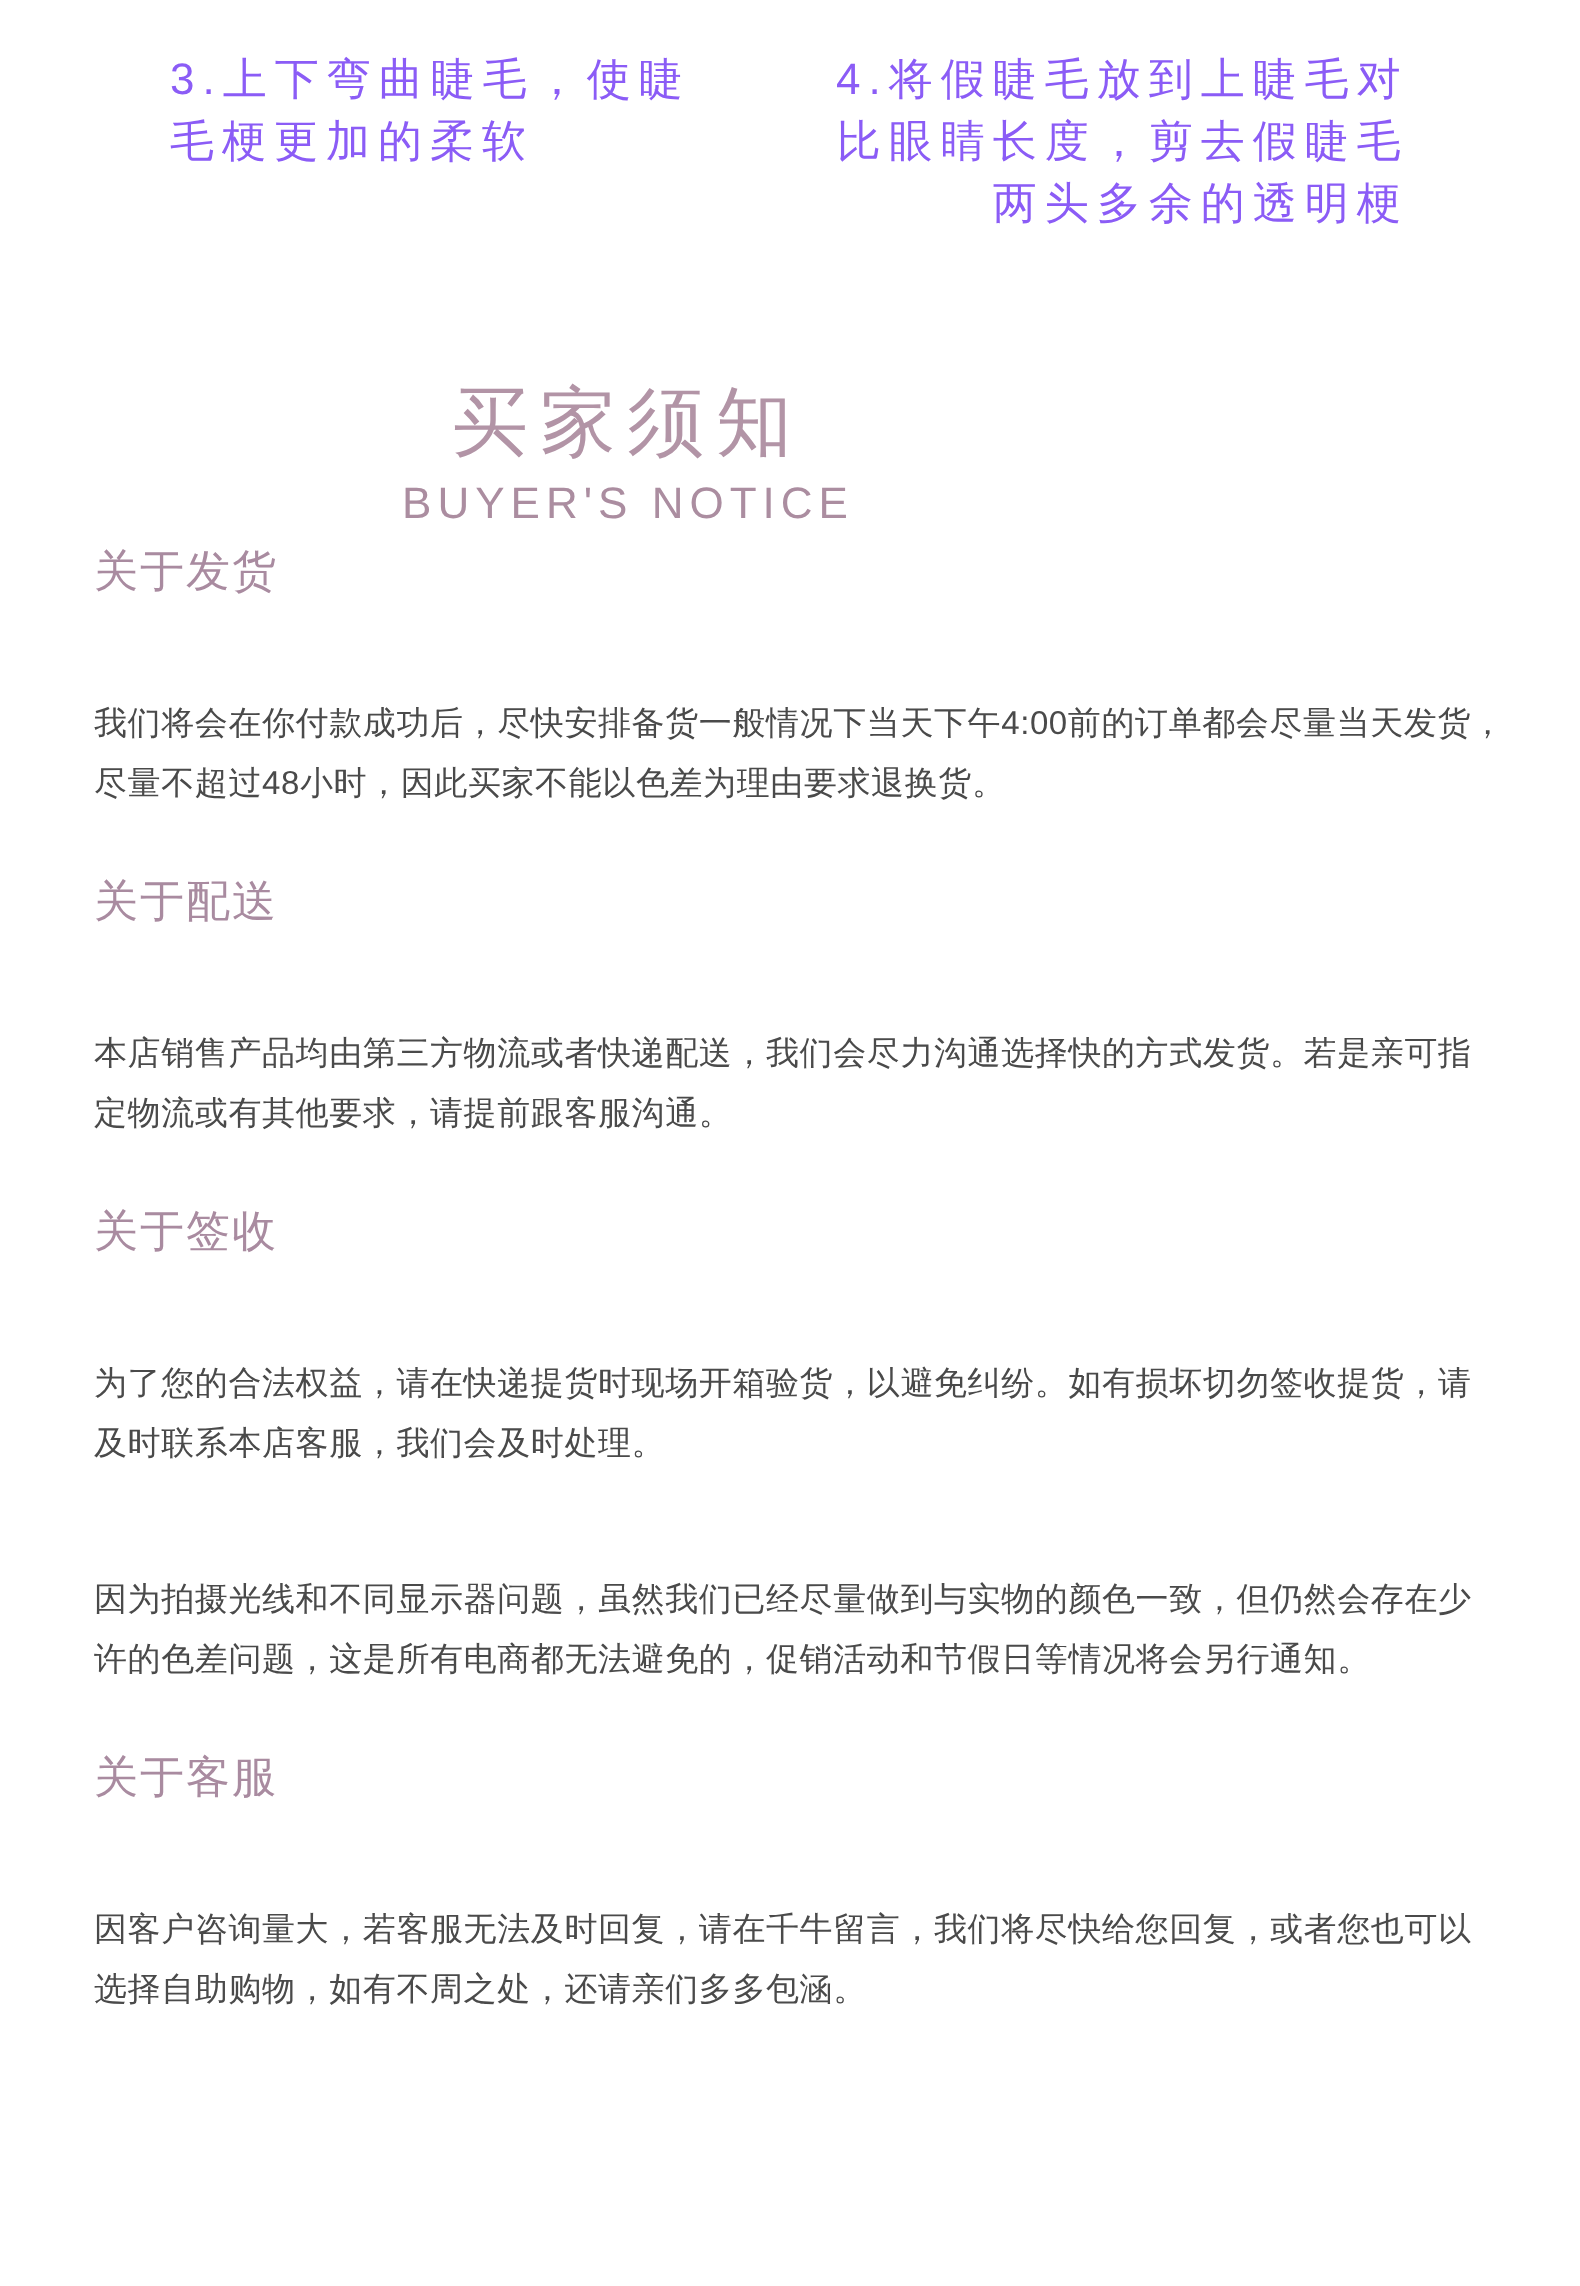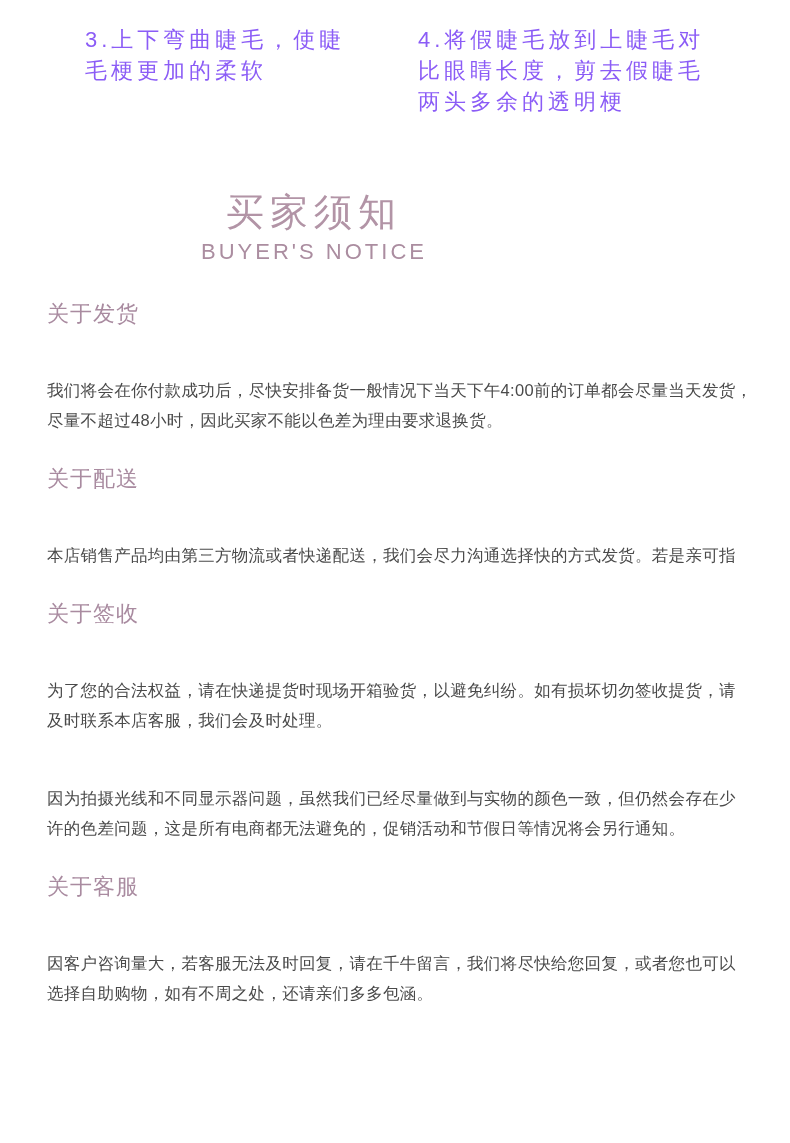--- a/index.html
+++ b/index.html
@@ -31,21 +31,21 @@
     letter-spacing: 4px;
     font-weight: 500;
   }
   .step .line {
     display: block;
     height: 31px;
     line-height: 31px;
     white-space: nowrap;
   }
   .step-3 { left: 85px; }
-  .step-4 { left: 418px; }
+  .step-4 { left: 418px; text-align: right; }
 
   
   .notice-title {
     position: absolute;
     top: 189px;
     left: 0;
     width: 628px;
     text-align: center;
   }
   .title-cn {
@@ -60,21 +60,21 @@
     font-size: 22px;
     line-height: 26px;
     letter-spacing: 3px;
     color: #ab8da0;
     font-weight: 400;
   }
 
   
   .sections {
     position: absolute;
-    top: 301px;
+    top: 273px;
     left: 47px;
     width: 710px;
   }
   .section { margin-bottom: 31px; }
   .section-heading {
     font-size: 22px;
     line-height: 26px;
     color: #a98ba0;
     font-weight: 500;
     letter-spacing: 1px;
@@ -119,20 +119,21 @@
       <div class="section-body">
         <span class="line">我们将会在你付款成功后，尽快安排备货一般情况下当天下午4:00前的订单都会尽量当天发货，</span>
         <span class="line">尽量不超过48小时，因此买家不能以色差为理由要求退换货。</span>
       </div>
     </div>
 
     <div class="section">
       <div class="section-heading">关于配送</div>
       <div class="section-body">
         <span class="line">本店销售产品均由第三方物流或者快递配送，我们会尽力沟通选择快的方式发货。若是亲可指</span>
+        <span class="line">定物流或有其他要求，请提前跟客服沟通。</span>
       </div>
     </div>
 
     <div class="section">
       <div class="section-heading">关于签收</div>
       <div class="section-body">
         <span class="line">为了您的合法权益，请在快递提货时现场开箱验货，以避免纠纷。如有损坏切勿签收提货，请</span>
         <span class="line">及时联系本店客服，我们会及时处理。</span>
       </div>
     </div>

